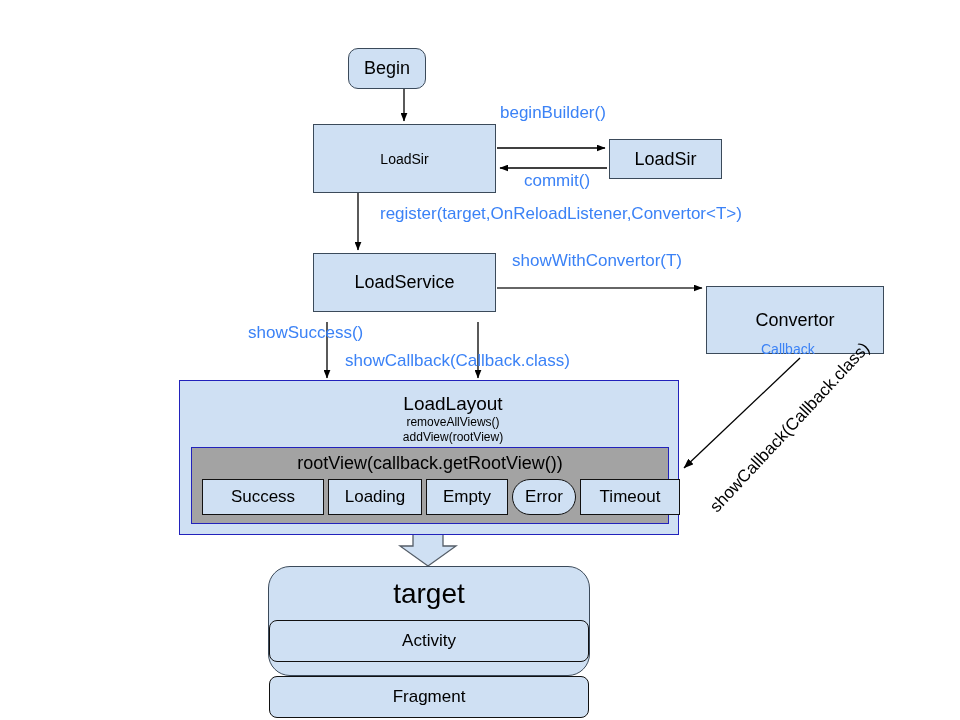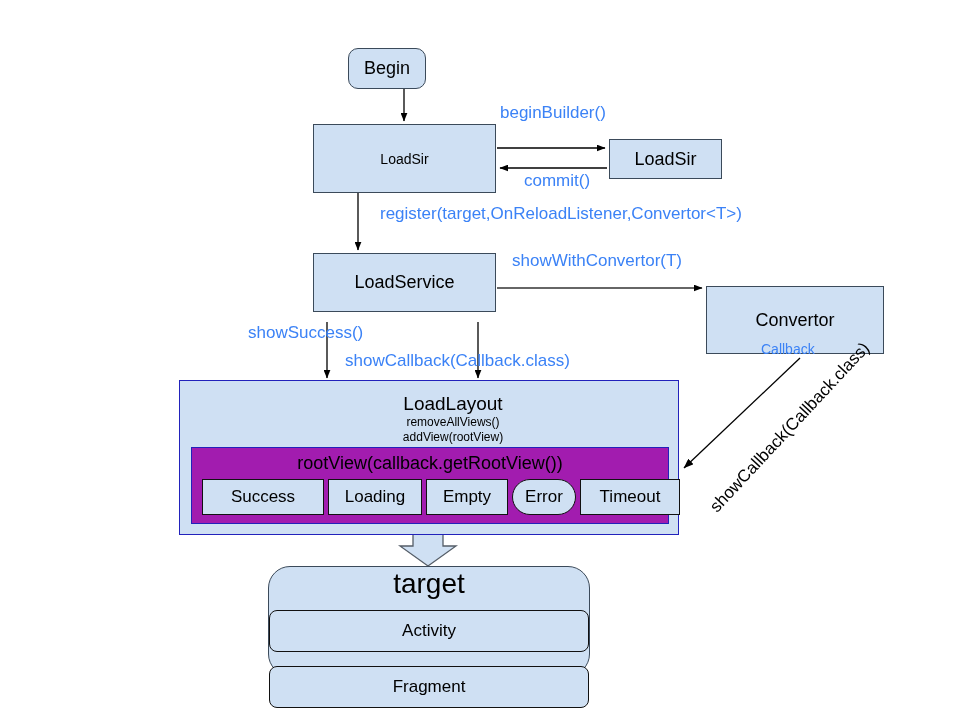--- a/index.html
+++ b/index.html
@@ -80,21 +80,21 @@
   }
   #node-loadlayout {
     left: 179px; top: 380px; width: 500px; height: 155px;
     display: block;
     padding-top: 12px;
   }
   #node-rootview {
     position: absolute;
     left: 11px; top: 66px; width: 478px; height: 77px;
     box-sizing: border-box;
-    background: #a21caf;
+    background: #a3a3a3;
     border: 1.6px solid #2222bb;
     display: block;
     padding-top: 5px;
   }
   .ll-title {
     font-size: 19px;
     text-align: center;
     line-height: 1.15;
   }
   .ll-sub {
@@ -129,21 +129,21 @@
   .state-btn.w-loading { flex: 0 0 94px; }
   .state-btn.w-empty   { flex: 0 0 82px; }
   .state-btn.w-error   { flex: 0 0 64px; border-radius: 18px; }
   .state-btn.w-timeout { flex: 0 0 100px; }
 
   #node-target {
     left: 268px; top: 566px; width: 322px; height: 110px;
     border: 1.6px solid #3b4a5a;
     border-radius: 22px;
     display: block;
-    padding-top: 2px;
+    padding-top: 12px;
   }
   .target-title {
     font-size: 28px;
     text-align: center;
     line-height: 1.1;
   }
   .target-children {
     display: flex;
     justify-content: center;
     gap: 14px;

